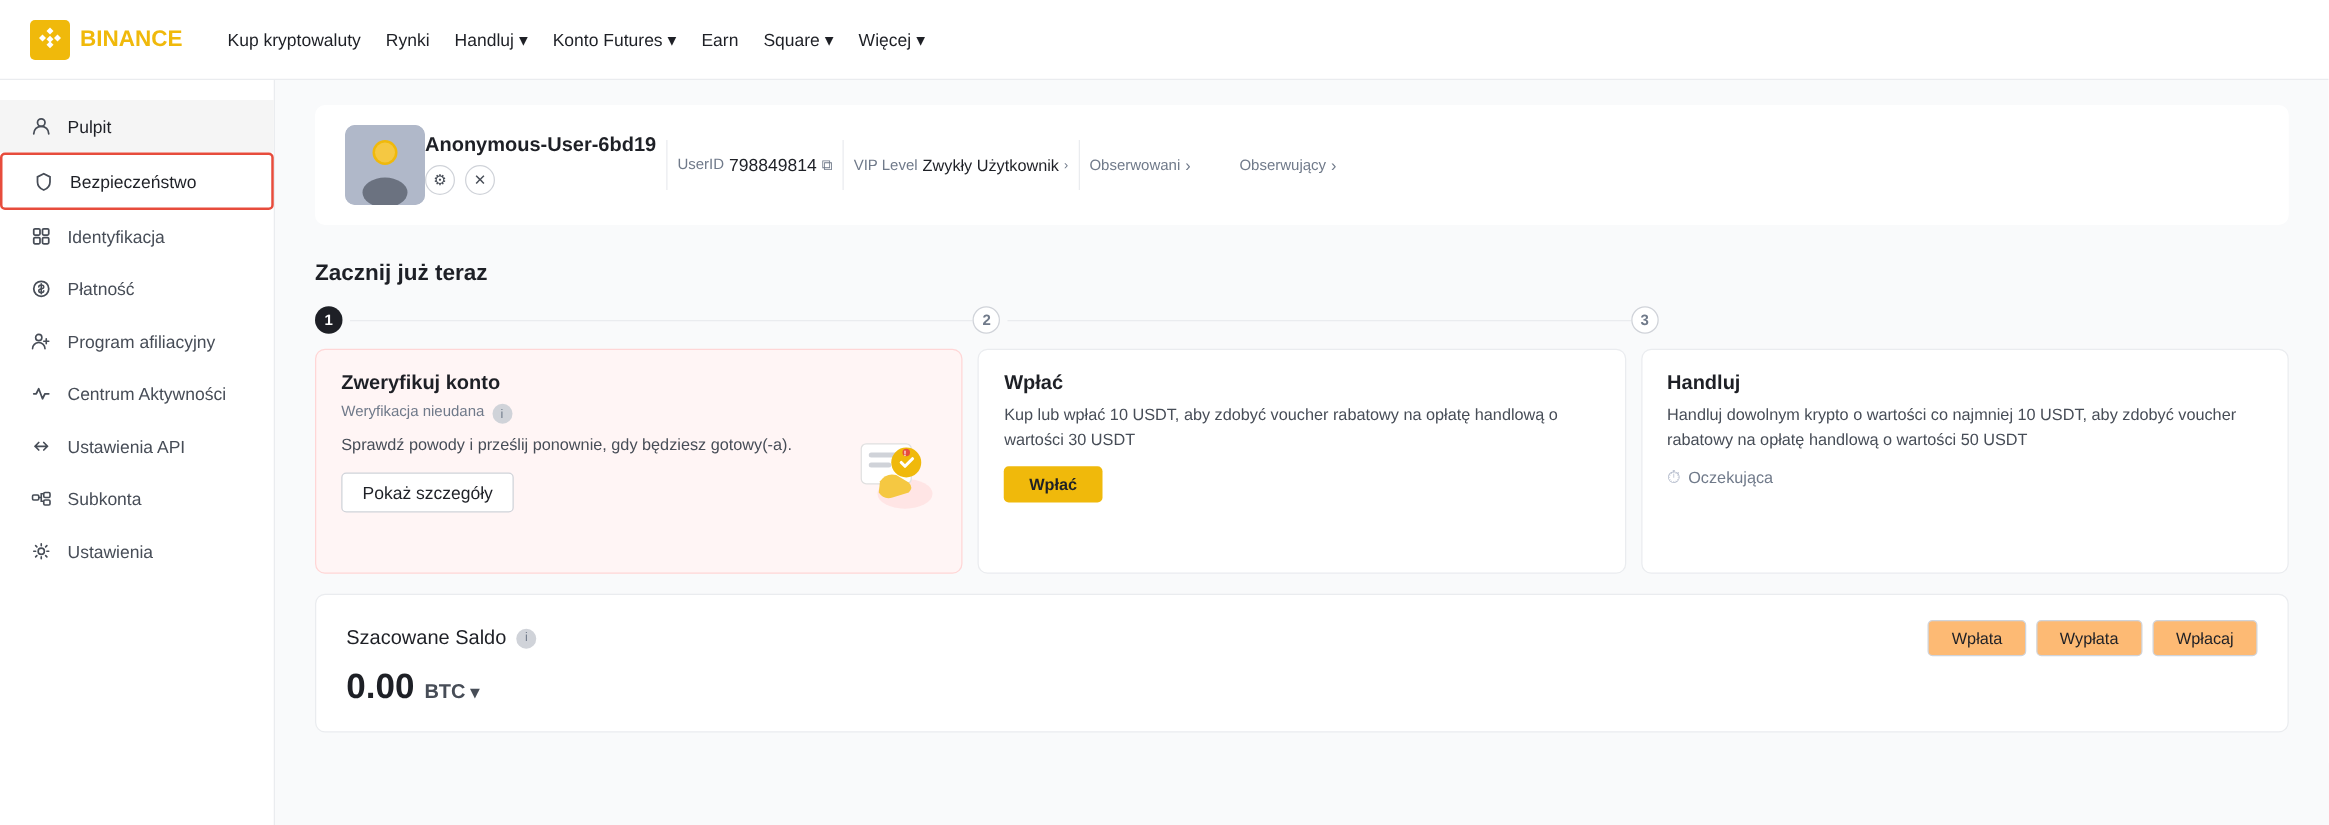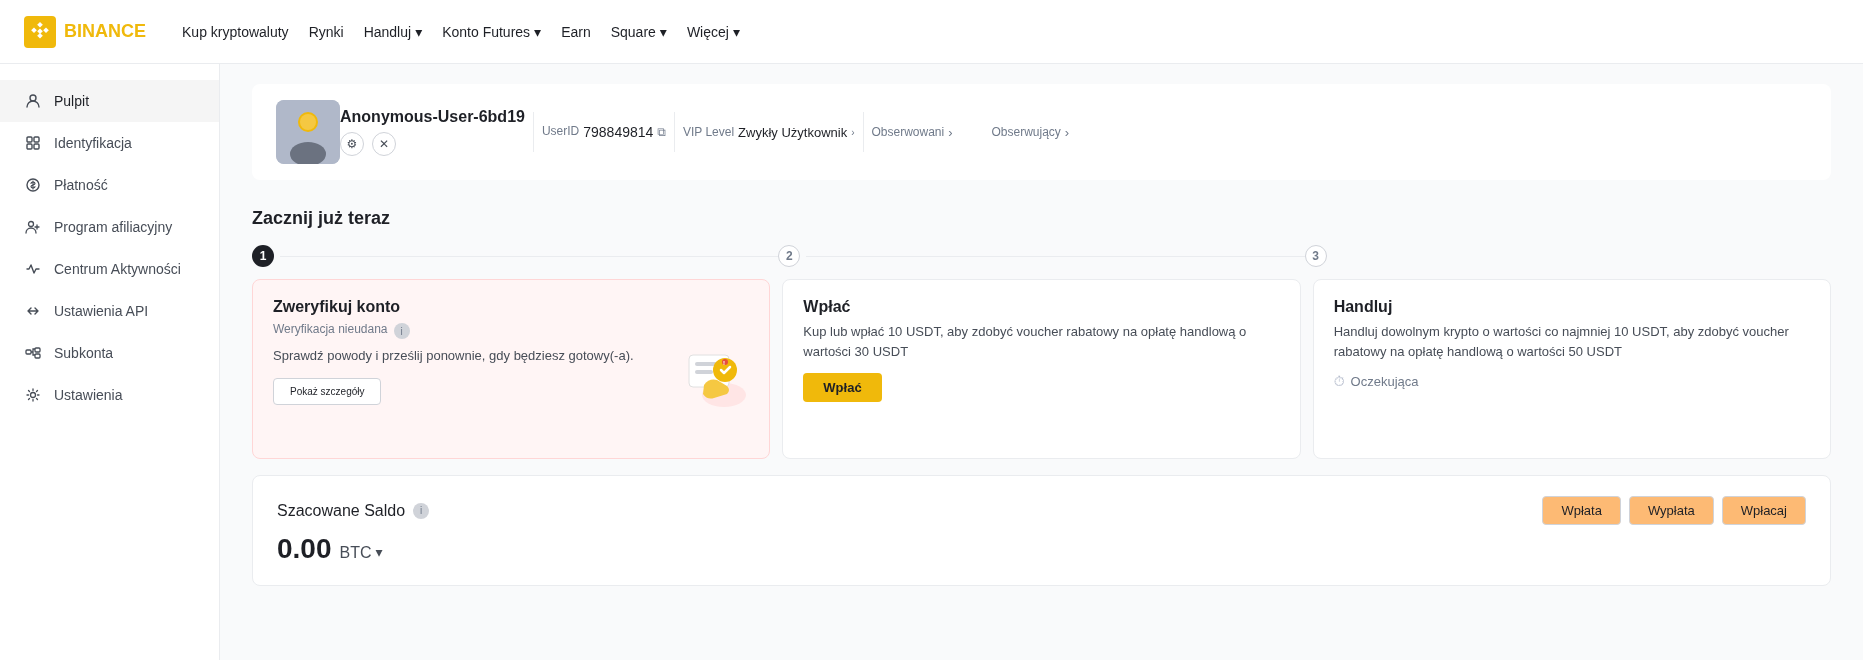--- a/index.html
+++ b/index.html
@@ -207,21 +207,21 @@
       font-size: 13px;
       color: #474d57;
       line-height: 1.5;
       margin-bottom: 12px;
     }
     .btn-show-details {
       display: inline-block;
       padding: 7px 16px;
       border: 1px solid #d0d3d9;
       border-radius: 4px;
-      font-size: 10px;
+      font-size: 14px;
       cursor: pointer;
       background: #fff;
       color: #1e2026;
     }
     .btn-wplate {
       display: inline-block;
       padding: 7px 20px;
       background: #f0b90b;
       border-radius: 4px;
       font-size: 13px;
@@ -287,21 +287,21 @@
     .balance-amount {
       font-size: 28px;
       font-weight: 700;
       color: #1e2026;
       display: flex;
       align-items: baseline;
       gap: 8px;
     }
     .balance-currency {
       font-size: 16px;
-      font-weight: 400;
+      font-weight: 700;
       color: #474d57;
       display: flex;
       align-items: flex-start;
       gap: 4px;
     }
 
     
     .steps-bar {
       display: flex;
       align-items: center;
@@ -395,20 +395,28 @@
   <aside class="sidebar">
     <div class="sidebar-item active-page">
       <span class="sidebar-icon">
         <svg width="16" height="16" viewBox="0 0 16 16" fill="none">
             <circle cx="8" cy="5" r="3" stroke="#474d57" stroke-width="1.4"></circle>
             <path d="M2 14c0-3.3 2.7-6 6-6s6 2.7 6 6" stroke="#474d57" stroke-width="1.4" stroke-linecap="round"></path>
           </svg>
       </span>
       <span>Pulpit</span>
     </div>
+    <div class="sidebar-item security-selected">
+      <span class="sidebar-icon">
+        <svg width="16" height="16" viewBox="0 0 16 16" fill="none">
+            <path d="M8 2L3 4.5V8.5C3 11.5 5.5 14 8 15C10.5 14 13 11.5 13 8.5V4.5L8 2Z" stroke="#474d57" stroke-width="1.4"></path>
+          </svg>
+      </span>
+      <span>Bezpieczeństwo</span>
+    </div>
     <div class="sidebar-item">
       <span class="sidebar-icon">
         <svg width="16" height="16" viewBox="0 0 16 16" fill="none">
             <rect x="2" y="2" width="5" height="5" rx="1" stroke="#474d57" stroke-width="1.4"></rect>
             <rect x="9" y="2" width="5" height="5" rx="1" stroke="#474d57" stroke-width="1.4"></rect>
             <rect x="2" y="9" width="5" height="5" rx="1" stroke="#474d57" stroke-width="1.4"></rect>
             <rect x="9" y="9" width="5" height="5" rx="1" stroke="#474d57" stroke-width="1.4"></rect>
           </svg>
       </span>
       <span>Identyfikacja</span>

